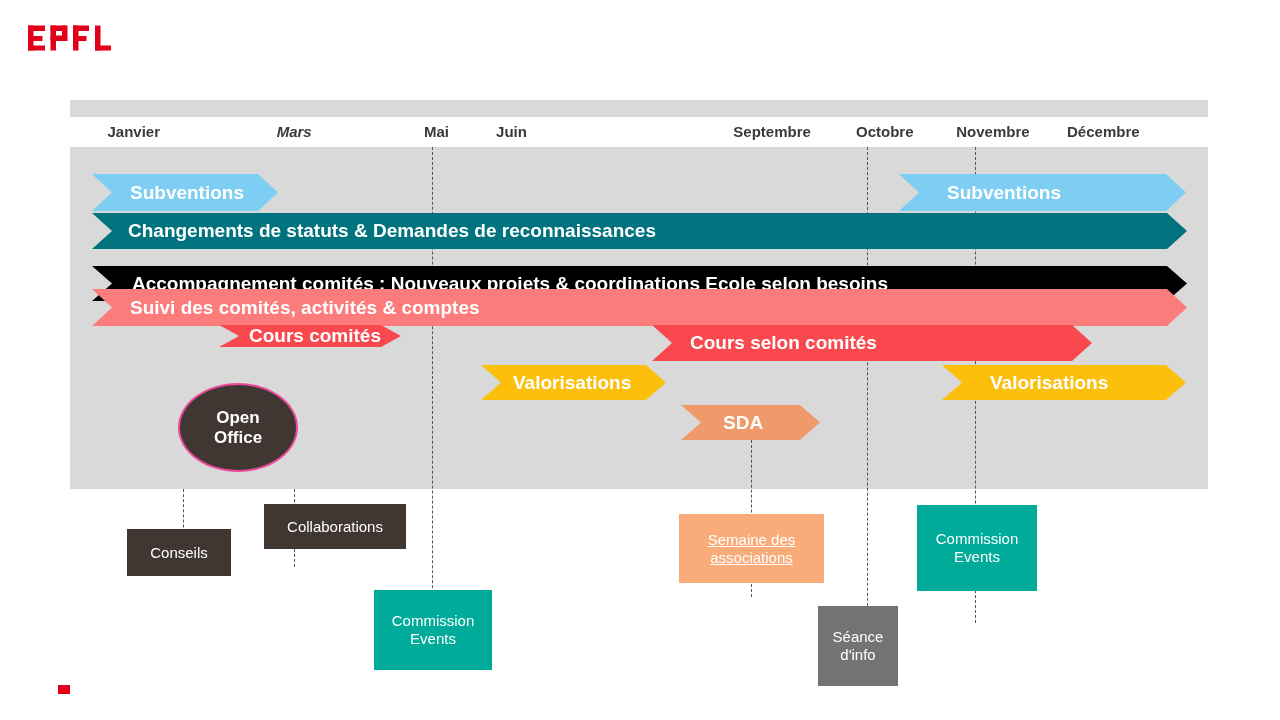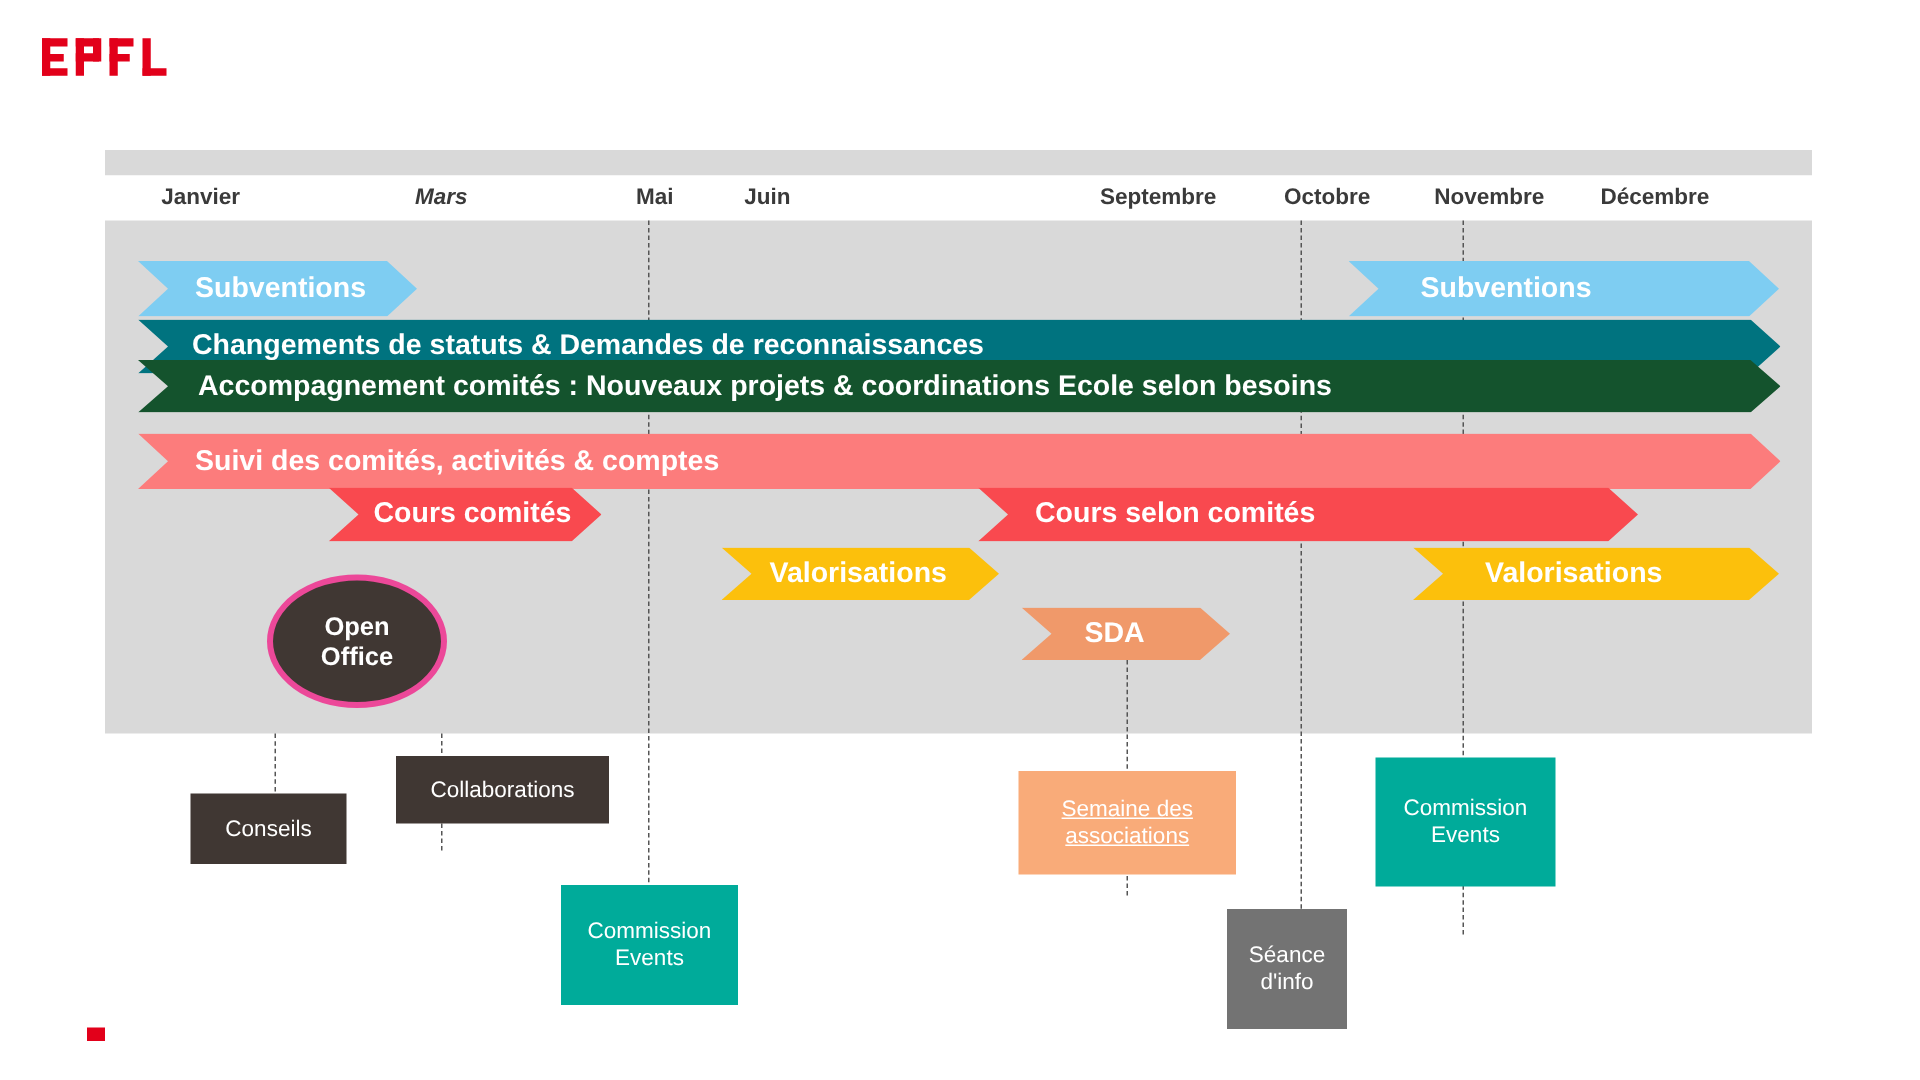--- a/index.html
+++ b/index.html
@@ -52,21 +52,21 @@
     white-space:nowrap;
     box-sizing:border-box;
   }
   .bar .lbl{position:relative;z-index:2;}
 
   
   .circle{
     position:absolute;
     border-radius:50%;
     background:#403733;
-    border:4px solid #ec4899;
+    border:2px solid #ec4899;
     color:#ffffff;font-weight:bold;
     display:flex;align-items:center;justify-content:center;
     text-align:center;line-height:1.15;
     box-sizing:border-box;
   }
 
   
   .callout{
     position:absolute;
     display:flex;align-items:center;justify-content:center;
@@ -137,27 +137,27 @@
   <div id="bar-layer">
       <div class="bar" style="left: 92px; top: 174px; width: 186px; height: 37px; background: rgb(126, 205, 242); font-size: 19px; padding-left: 38px; clip-path: polygon(0px 0px, calc(100% - 20px) 0px, 100% 50%, calc(100% - 20px) 100%, 0px 100%, 20px 50%);">
         <span class="lbl">Subventions</span>
       </div>
       <div class="bar" style="left: 899px; top: 174px; width: 287px; height: 37px; background: rgb(126, 205, 242); font-size: 19px; padding-left: 48px; clip-path: polygon(0px 0px, calc(100% - 20px) 0px, 100% 50%, calc(100% - 20px) 100%, 0px 100%, 20px 50%);">
         <span class="lbl">Subventions</span>
       </div>
       <div class="bar" style="left: 92px; top: 213px; width: 1095px; height: 36px; background: rgb(0, 115, 127); font-size: 19px; padding-left: 36px; clip-path: polygon(0px 0px, calc(100% - 20px) 0px, 100% 50%, calc(100% - 20px) 100%, 0px 100%, 20px 50%);">
         <span class="lbl">Changements de statuts  &amp; Demandes de reconnaissances</span>
       </div>
-      <div class="bar" style="left: 92px; top: 240px; width: 1095px; height: 35px; background: #14532d; font-size: 19px; padding-left: 40px; clip-path: polygon(0px 0px, calc(100% - 20px) 0px, 100% 50%, calc(100% - 20px) 100%, 0px 100%, 20px 50%);">
+      <div class="bar" style="left: 92px; top: 266px; width: 1095px; height: 35px; background: #000000; font-size: 19px; padding-left: 40px; clip-path: polygon(0px 0px, calc(100% - 20px) 0px, 100% 50%, calc(100% - 20px) 100%, 0px 100%, 20px 50%);">
         <span class="lbl">Accompagnement comités : Nouveaux projets &amp; coordinations Ecole selon besoins</span>
       </div>
       <div class="bar" style="left: 92px; top: 289px; width: 1095px; height: 37px; background: rgb(252, 124, 124); font-size: 19px; padding-left: 38px; clip-path: polygon(0px 0px, calc(100% - 20px) 0px, 100% 50%, calc(100% - 20px) 100%, 0px 100%, 20px 50%);">
         <span class="lbl">Suivi des comités, activités &amp; comptes</span>
       </div>
-      <div class="bar" style="left: 219px; top: 325px; width: 182px; height: 36px; background: rgb(249, 73, 79); font-size: 19px; padding-left: 30px; clip-path: polygon(0px 0px, calc(100% - 20px) 0px, 100% 50%, calc(100% - 20px) 100%, 0px 100%, 20px 50%);">
+      <div class="bar" style="left: 219px; top: 325px; width: 182px; height: 22px; background: rgb(249, 73, 79); font-size: 19px; padding-left: 30px; clip-path: polygon(0px 0px, calc(100% - 20px) 0px, 100% 50%, calc(100% - 20px) 100%, 0px 100%, 20px 50%);">
         <span class="lbl">Cours comités</span>
       </div>
       <div class="bar" style="left: 652px; top: 325px; width: 440px; height: 36px; background: rgb(249, 73, 79); font-size: 19px; padding-left: 38px; clip-path: polygon(0px 0px, calc(100% - 20px) 0px, 100% 50%, calc(100% - 20px) 100%, 0px 100%, 20px 50%);">
         <span class="lbl">Cours selon comités</span>
       </div>
       <div class="bar" style="left: 481px; top: 365px; width: 185px; height: 35px; background: rgb(252, 192, 12); font-size: 19px; padding-left: 32px; clip-path: polygon(0px 0px, calc(100% - 20px) 0px, 100% 50%, calc(100% - 20px) 100%, 0px 100%, 20px 50%);">
         <span class="lbl">Valorisations</span>
       </div>
       <div class="bar" style="left: 942px; top: 365px; width: 244px; height: 35px; background: rgb(252, 192, 12); font-size: 19px; padding-left: 48px; clip-path: polygon(0px 0px, calc(100% - 20px) 0px, 100% 50%, calc(100% - 20px) 100%, 0px 100%, 20px 50%);">
         <span class="lbl">Valorisations</span>

